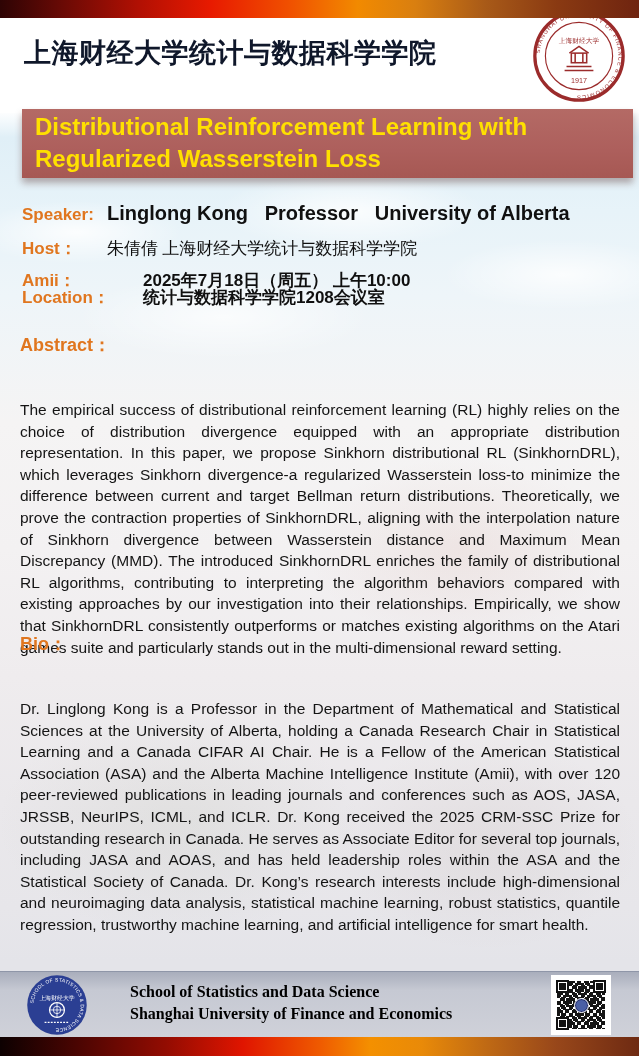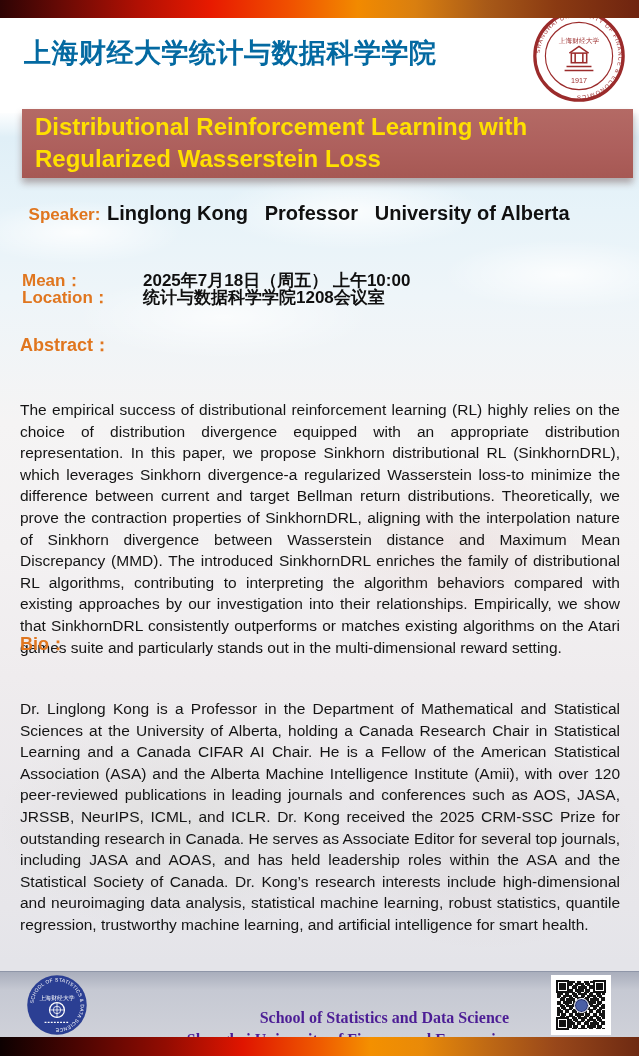--- a/index.html
+++ b/index.html
@@ -35,21 +35,21 @@
     background:linear-gradient(90deg,#2e0404 0%,#6b0a05 10%,#b31003 22%,#e81a00 33%,
       #f04f00 45%,#f28a00 56%,#d97f10 65%,#a85a18 76%,#8a3a12 87%,#6f2410 100%);
   }
   .bottom-bar{
     position:absolute;left:0;top:1037px;width:639px;height:19px;z-index:3;
     background:linear-gradient(90deg,#0d0101 0%,#4a0502 12%,#930c02 26%,#e01500 38%,
       #ef5a00 50%,#f49000 58%,#e98a08 66%,#c06a14 76%,#98471a 87%,#6e2a12 100%);
   }
   
   .header{position:absolute;left:0;top:18px;width:639px;height:95px;background:#fff;z-index:1;}
-  .org-title{position:absolute;left:24px;top:17px;font-size:27px;font-weight:bold;color:#0369a1;letter-spacing:.5px;white-space:nowrap;}
+  .org-title{position:absolute;left:24px;top:17px;font-size:27px;font-weight:bold;color:#0f172a;letter-spacing:.5px;white-space:nowrap;}
   .series-no{position:absolute;left:24px;top:57px;font-size:21px;font-weight:bold;color:#8b2025;white-space:nowrap;}
   .seal-top{position:absolute;right:12px;top:8px;width:96px;height:96px;z-index:2;}
   
   .banner{
     position:absolute;left:22px;top:109px;width:611px;height:69px;z-index:2;
     background:linear-gradient(180deg,#b46a65 0%,#ad5f5c 60%,#a65853 100%);
     box-shadow:0 5px 7px rgba(70,25,20,.35);
     padding:2px 0 2px 13px;box-sizing:border-box;
   }
   .banner .t-line{font-size:24px;font-weight:bold;line-height:32px;color:#ffe000;white-space:nowrap;}
@@ -65,22 +65,22 @@
     position:absolute;left:20px;width:600px;z-index:2;
     font-size:15.5px;line-height:21.6px;color:#141414;text-align:justify;margin-top:42px;
   }
   
   .footer-bar{
     position:absolute;left:0;top:971px;width:639px;height:66px;z-index:2;
     background:linear-gradient(180deg,#a9aebc 0%,#c6c9d3 28%,#cfd1d9 100%);
     border-top:1px solid #8f96a8;box-sizing:border-box;
   }
   .seal-bottom{position:absolute;left:26px;top:974px;width:62px;height:62px;z-index:3;}
-  .footer-text{position:absolute;left:130px;right:130px;top:981px;text-align:right;z-index:3;
-    font-family:"Liberation Serif",serif;color:#4c1d95;font-weight:bold;margin-top:26px;}
+  .footer-text{position:absolute;left:130px;right:130px;top:981px;text-align:left;z-index:3;
+    font-family:"Liberation Serif",serif;color:#000000;font-weight:bold;}
   .footer-text .f-line{font-size:16px;line-height:22px;}
   
   .qr{position:absolute;right:28px;top:975px;width:60px;height:60px;background:#fff;z-index:3;}
   .qr-noise{position:absolute;inset:6px;
     background:
       repeating-conic-gradient(#151515 0% 25%,transparent 0% 50%) 0 0/8px 8px,
       repeating-conic-gradient(#151515 0% 25%,transparent 0% 50%) 3px 2px/6px 6px;}
   .qr-f{position:absolute;width:13px;height:13px;border:2px solid #111;background:#fff;box-sizing:border-box;}
   .qr-f::after{content:"";position:absolute;inset:1px;background:#111;}
   .qr-f.tl{left:5px;top:5px;} .qr-f.tr{right:5px;top:5px;} .qr-f.bl{left:5px;bottom:5px;}
@@ -113,25 +113,28 @@
       <path d="M37 61 h26 M35 65 h30"></path>
     </g>
     <text x="50" y="78" text-anchor="middle" font-size="7.5" fill="#9b2b2b">1917</text>
   </svg>
 
   <div class="banner">
     <div class="t-line">Distributional Reinforcement Learning with</div>
     <div class="t-line">Regularized Wasserstein Loss</div>
   </div>
 
-  <div class="info-row" style="top:202px;text-align:center;">
+  <div class="info-row" style="top:202px;">
     <span class="info-label">Speaker:</span><span class="v-en-lg">Linglong Kong   Professor   University of Alberta</span>
   </div>
+  <div class="info-row" style="top:237px;">
+    <span class="info-label">Host：</span><span class="v-cjk">朱倩倩 上海财经大学统计与数据科学学院</span>
+  </div>
   <div class="info-row" style="top:269px;">
-    <span class="info-label">Mean：</span><span class="v-bold">2025年7月18日（周五） 上午10:00</span>
+    <span class="info-label">Amii：</span><span class="v-bold">2025年7月18日（周五） 上午10:00</span>
   </div>
   <div class="info-row" style="top:286px;">
     <span class="info-label">Location：</span><span class="v-bold">统计与数据科学学院1208会议室</span>
   </div>
 
   <div class="sec-h" style="top:333px;">Abstract：</div>
   <div class="sec-body" style="top:357px;height:272px;">The empirical success of distributional reinforcement learning (RL) highly relies on the choice of distribution divergence equipped with an appropriate distribution representation. In this paper, we propose Sinkhorn distributional RL (SinkhornDRL), which leverages Sinkhorn divergence-a regularized Wasserstein loss-to minimize the difference between current and target Bellman return distributions. Theoretically, we prove the contraction properties of SinkhornDRL, aligning with the interpolation nature of Sinkhorn divergence between Wasserstein distance and Maximum Mean Discrepancy (MMD). The introduced SinkhornDRL enriches the family of distributional RL algorithms, contributing to interpreting the algorithm behaviors compared with existing approaches by our investigation into their relationships. Empirically, we show that SinkhornDRL consistently outperforms or matches existing algorithms on the Atari games suite and particularly stands out in the multi-dimensional reward setting.</div>
 
   <div class="sec-h" style="top:632px;">Bio：</div>
   <div class="sec-body" style="top:656px;height:280px;">Dr. Linglong Kong is a Professor in the Department of Mathematical and Statistical Sciences at the University of Alberta, holding a Canada Research Chair in Statistical Learning and a Canada CIFAR AI Chair. He is a Fellow of the American Statistical Association (ASA) and the Alberta Machine Intelligence Institute (Amii), with over 120 peer-reviewed publications in leading journals and conferences such as AOS, JASA, JRSSB, NeurIPS, ICML, and ICLR. Dr. Kong received the 2025 CRM-SSC Prize for outstanding research in Canada. He serves as Associate Editor for several top journals, including JASA and AOAS, and has held leadership roles within the ASA and the Statistical Society of Canada. Dr. Kong’s research interests include high-dimensional and neuroimaging data analysis, statistical machine learning, robust statistics, quantile regression, trustworthy machine learning, and artificial intelligence for smart health.</div>

